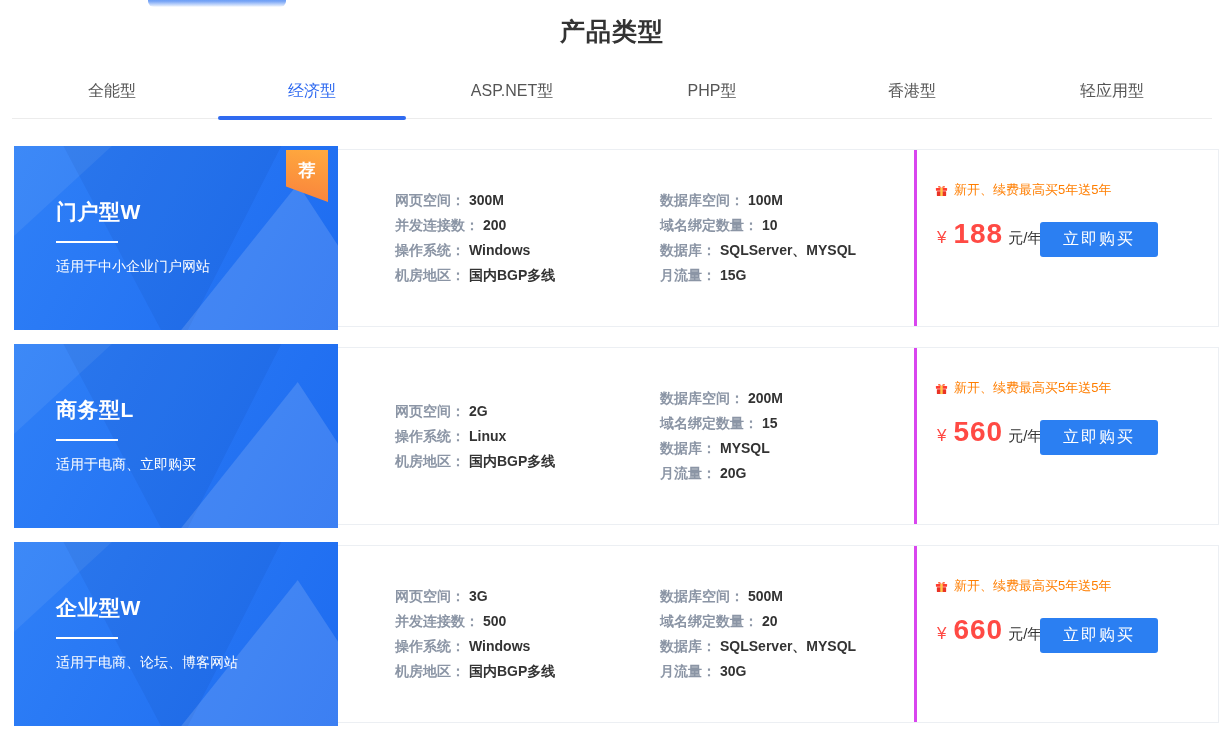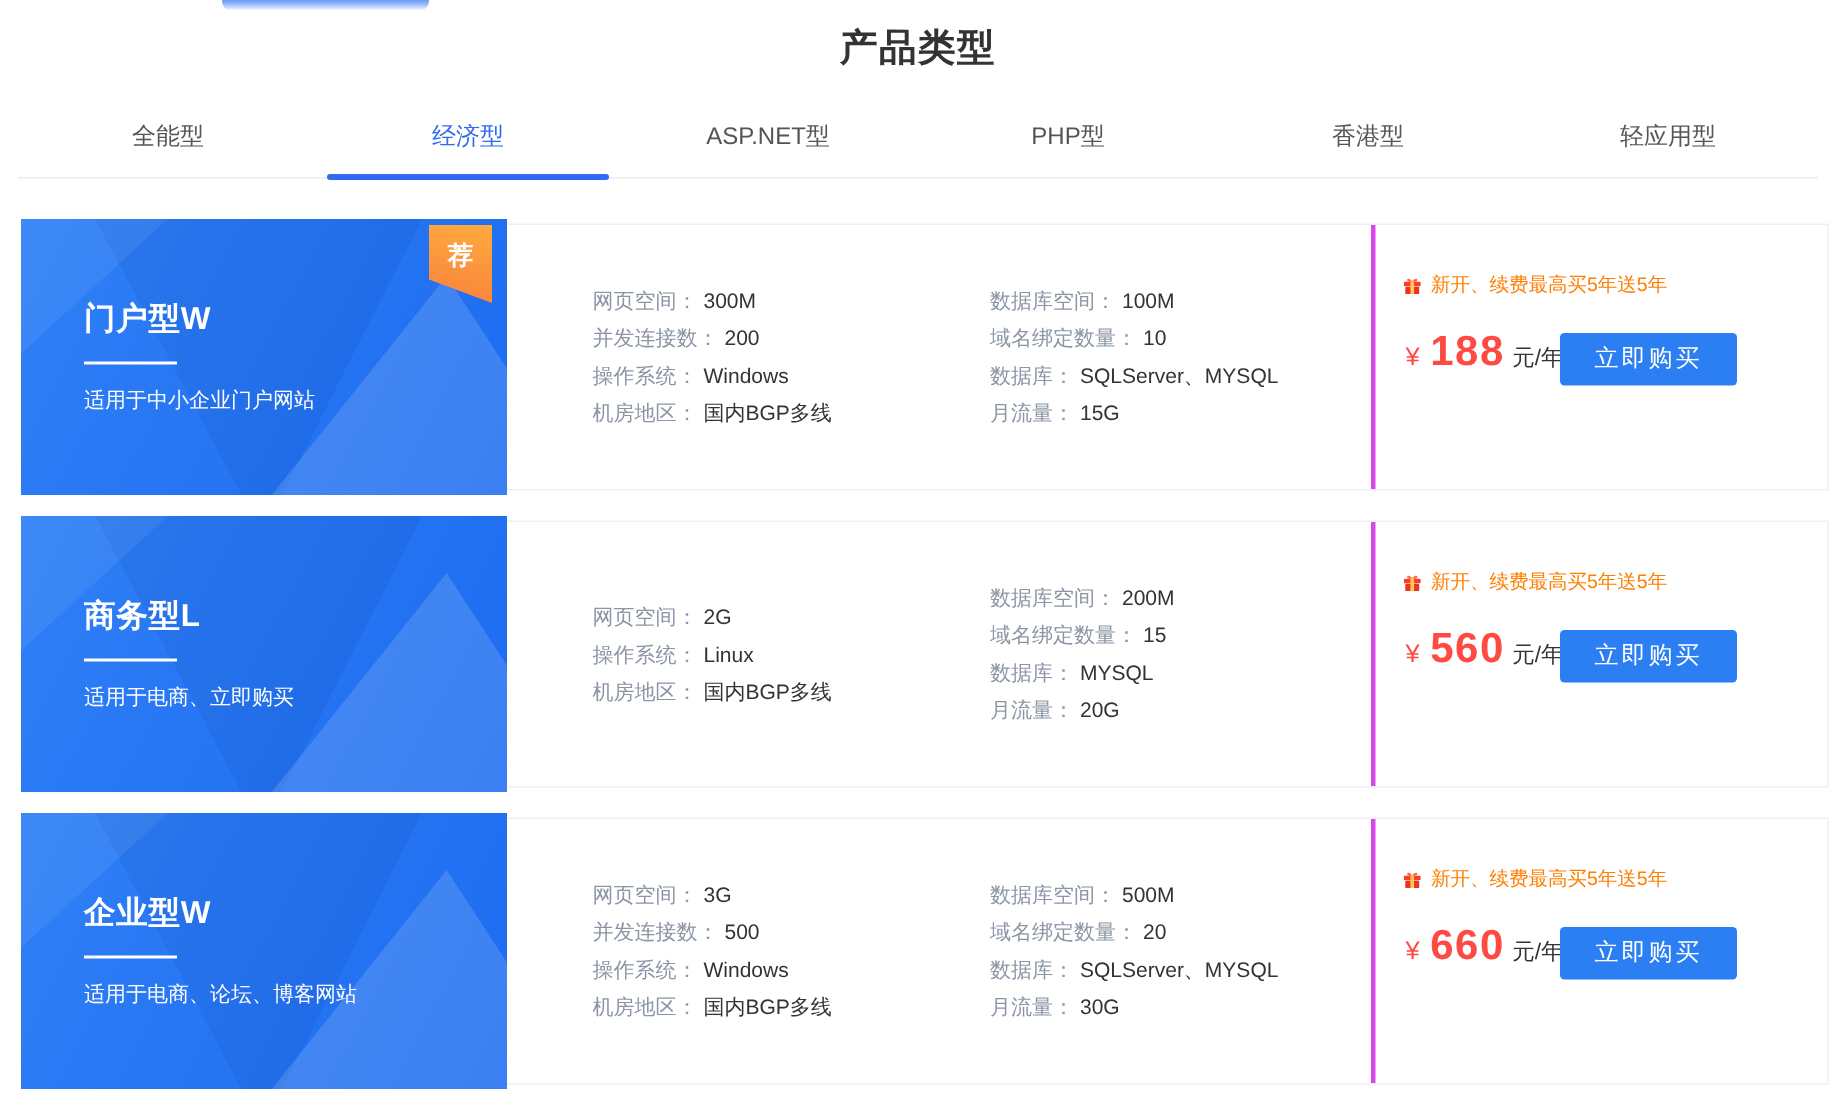--- a/index.html
+++ b/index.html
@@ -51,21 +51,21 @@
 
   .ribbon{position:absolute;top:4px;right:10px;width:42px;height:52px;text-align:center;
           background:linear-gradient(190deg,var(--ribbon-orange-start,#ffaa3e),var(--ribbon-orange-end,#f9813c));
           clip-path:polygon(0 0,100% 0,100% 100%,0 70%);}
   .ribbon-text{display:block;margin-top:9px;color:#fff;font-size:17px;font-weight:700;}
 
   
   .specs{flex:1;display:flex;padding-left:57px;box-sizing:border-box;background:#fff;}
   .spec-col{display:flex;flex-direction:column;justify-content:center;}
   .spec-col-left{width:265px;}
-  .spec-line{font-size:14px;line-height:25px;white-space:nowrap;}
+  .spec-line{font-size:14px;line-height:25px;white-space:nowrap;font-weight:bold;}
   .spec-label{color:#8b95a5;}
   .spec-value{color:#333;margin-left:4px;}
 
   
   .pricebox{flex:0 0 304px;position:relative;border-left:3px solid #d946ef;box-sizing:border-box;background:#fff;}
   .promo{position:absolute;left:18px;top:31px;display:flex;align-items:center;gap:6px;
          font-size:13px;color:var(--promo-orange,#ff7e00);white-space:nowrap;}
   .gift{width:13px;height:13px;flex:0 0 13px;}
   .price{position:absolute;left:20px;top:68px;display:flex;align-items:baseline;}
   .cur{font-size:17px;color:var(--price-red,#ff4a44);margin-right:7px;}

